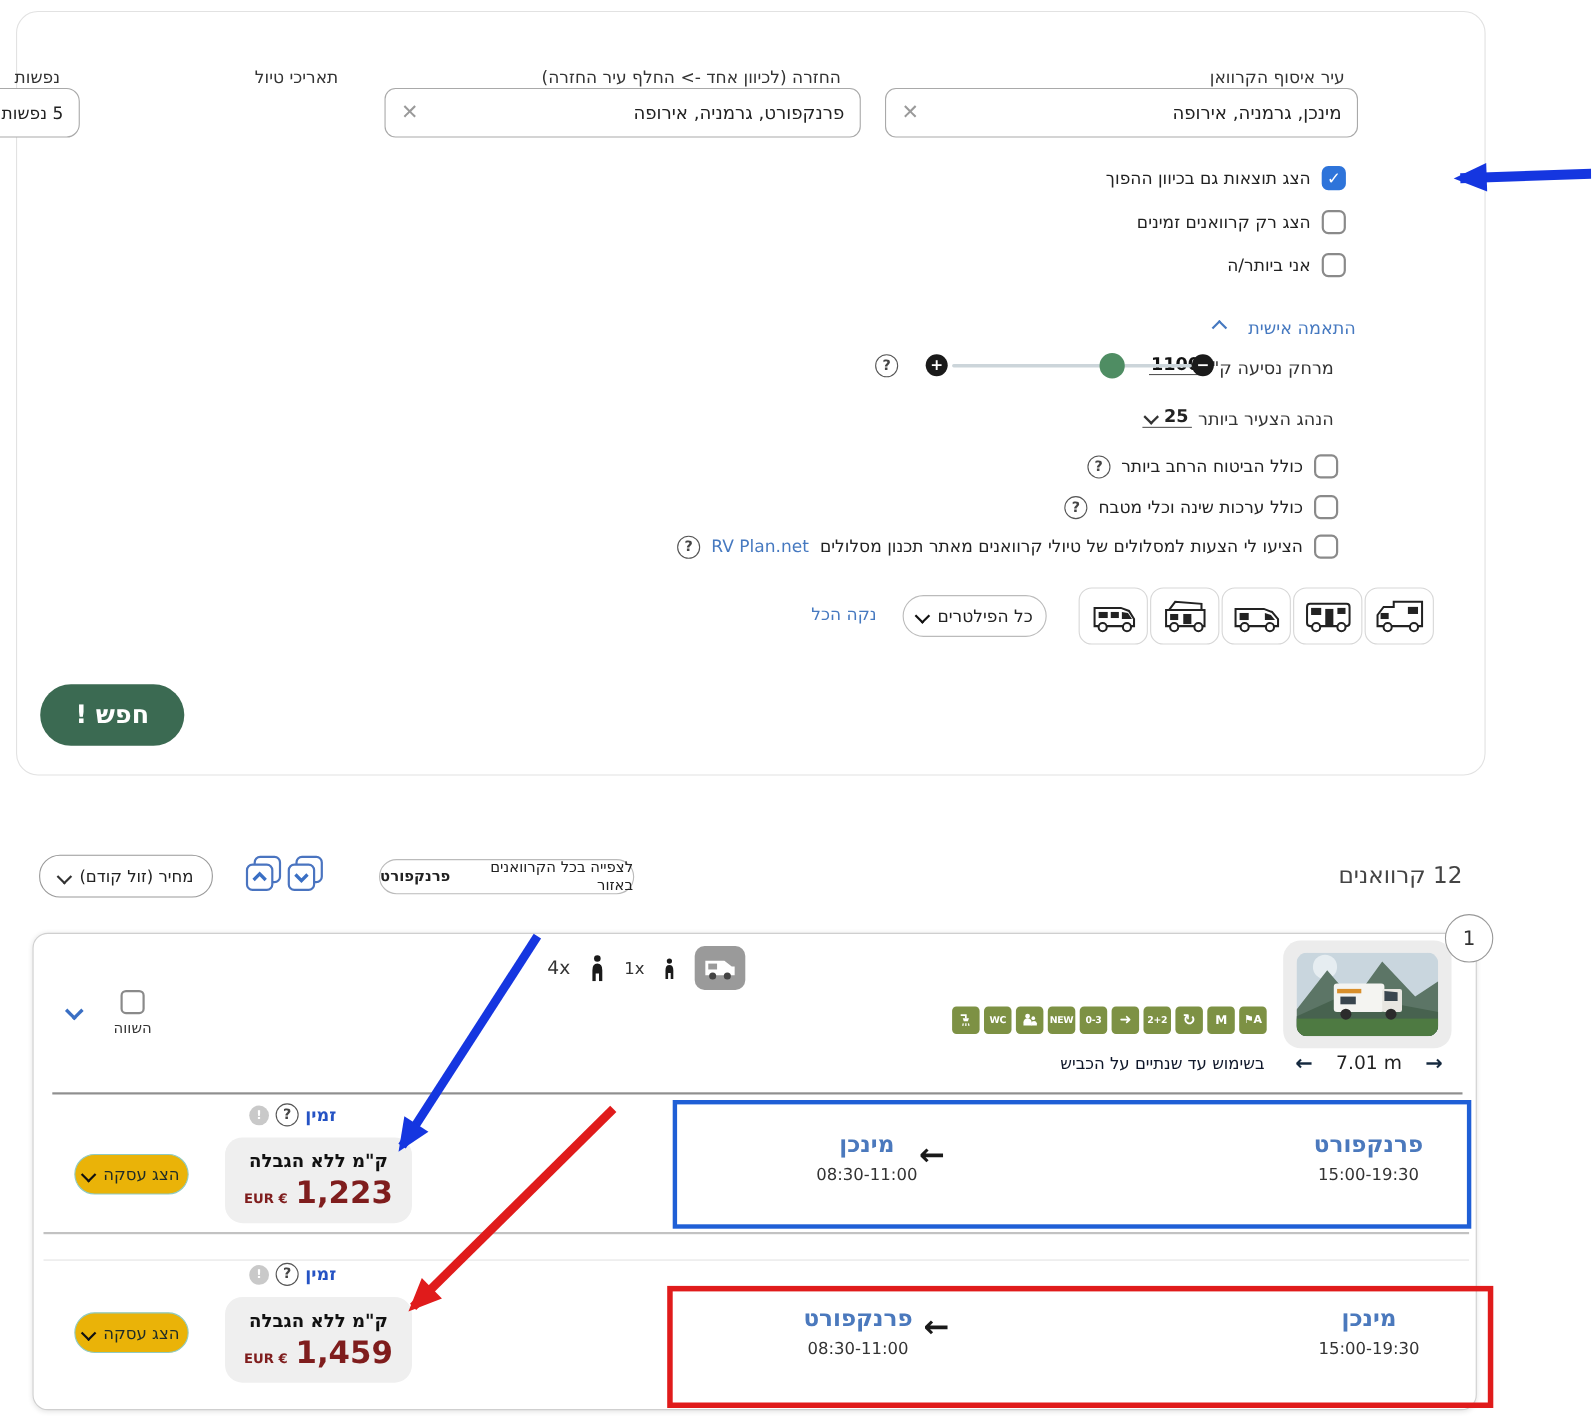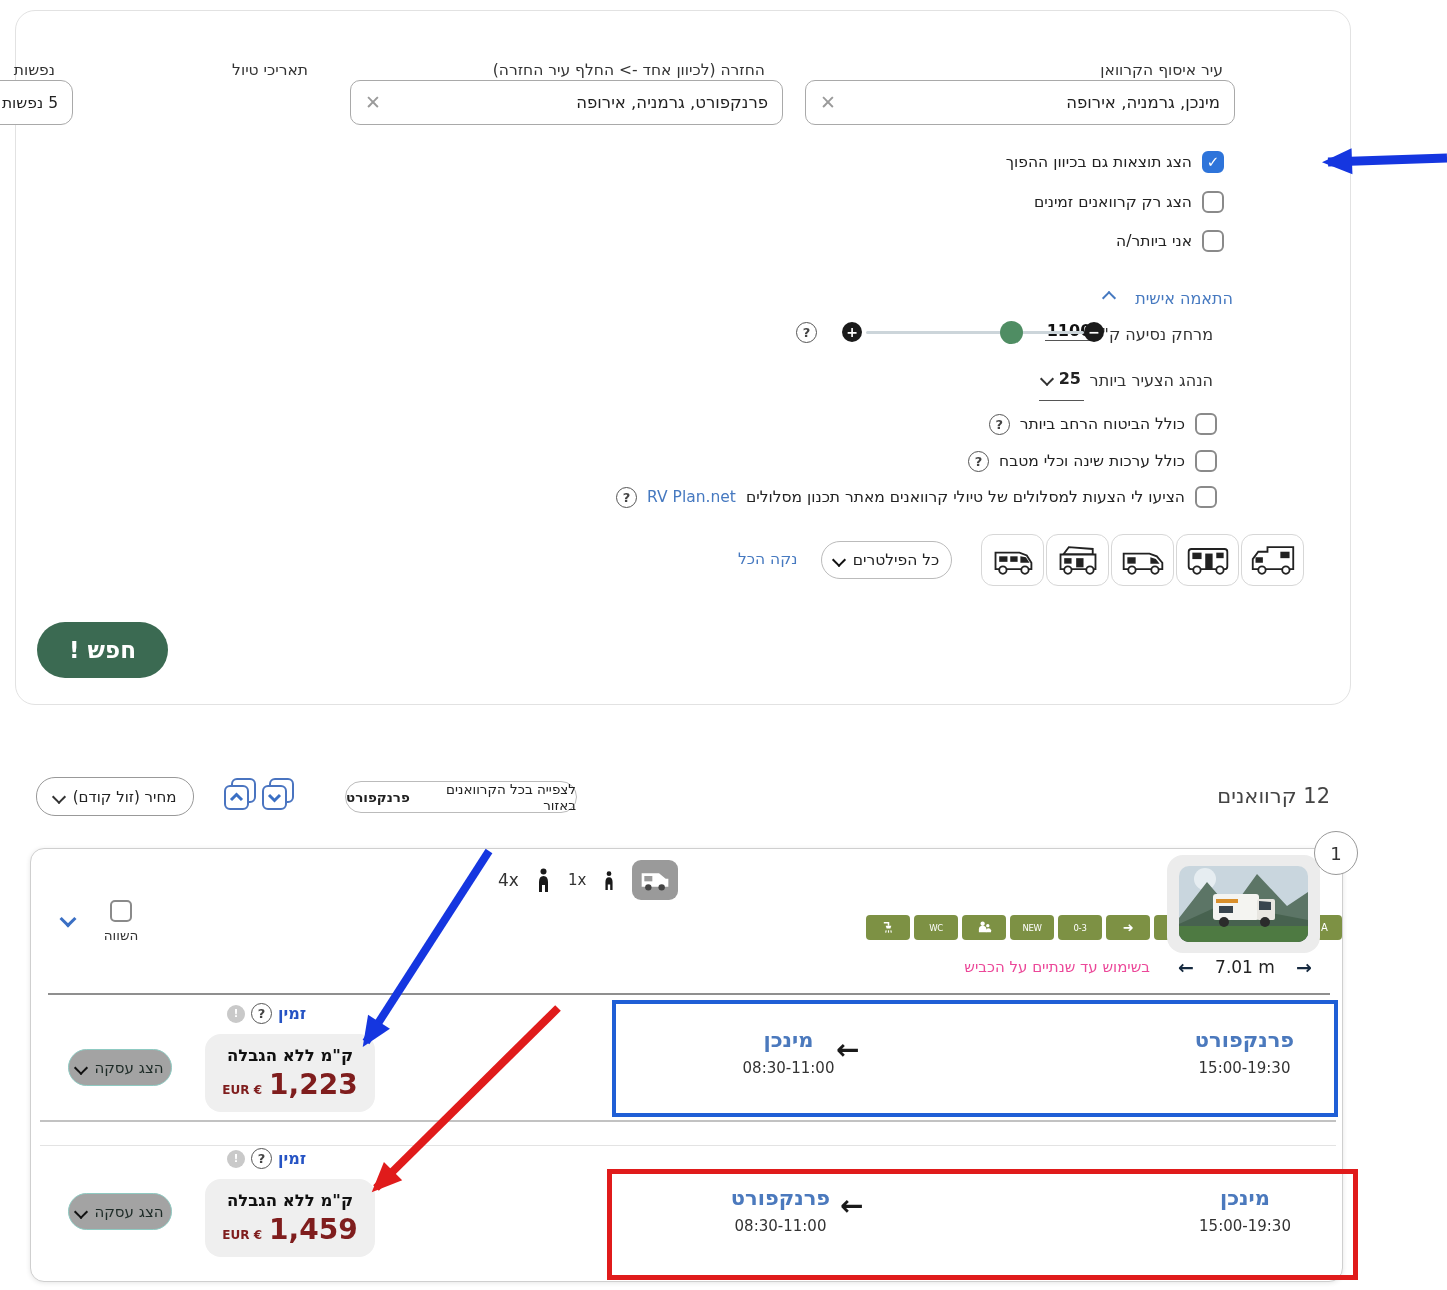--- a/index.html
+++ b/index.html
@@ -26,34 +26,34 @@
   .chev{display:inline-block;width:8px;height:8px;border-left:2.4px solid currentColor;border-bottom:2.4px solid currentColor;flex:none}
   .chev.down{transform:rotate(-45deg)}
   .chev.up{transform:rotate(135deg)}
   .pill{border:1px solid #bbb;border-radius:19px;background:#fff;display:flex;align-items:center;
         justify-content:center;gap:9px;cursor:pointer}
   .link{color:#4679c0;cursor:pointer;white-space:nowrap}
   .ctype{border:1px solid #d7d7d7;border-radius:12px;background:#fff;display:flex;align-items:center;justify-content:center;cursor:pointer}
   .searchbtn{background:#3b6a52;color:#fff;border-radius:28px;font-size:23px;font-weight:bold;
              display:flex;align-items:center;justify-content:center;cursor:pointer}
   .card{background:#fff;border:1px solid #cfcfcf;border-radius:14px;box-shadow:0 1px 5px rgba(0,0,0,.10)}
-  .amen{width:44px;height:25px;border-radius:4px;background:#7d9144;color:#fff;display:flex;align-items:center;
-        justify-content:center;font-size:8.5px;font-weight:normal;flex:none;letter-spacing:-.3px}
+  .amen{width:25px;height:25px;border-radius:4px;background:#7d9144;color:#fff;display:flex;align-items:center;
+        justify-content:center;font-size:8.5px;font-weight:bold;flex:none;letter-spacing:-.3px}
   .citycol{text-align:center}
   .city{font-size:21px;font-weight:bold;color:#4b79bd;white-space:nowrap}
   .time{font-size:15px;color:#333;margin-top:7px;direction:ltr}
   .routearrow{font-size:28px;font-weight:bold;color:#1a1a1a;line-height:1}
   .pricebox{background:#efefef;border-radius:16px;display:flex;flex-direction:column;align-items:center;
             justify-content:center;gap:3px}
   .km{font-size:16.5px;font-weight:bold;color:#111;white-space:nowrap}
   .pricerow{direction:ltr;display:flex;align-items:baseline;gap:7px;color:#7f1d1d;font-weight:bold}
   .cur{font-size:12px}
   .val{font-size:28px}
   .status{color:#2553c4;font-weight:bold;font-size:16px;white-space:nowrap}
-  .deal{background:#a3a3a3;border:1px solid #8fcac2;border-radius:19px;display:flex;align-items:center;
+  .deal{background:#eab308;border:1px solid #8fcac2;border-radius:19px;display:flex;align-items:center;
         justify-content:center;gap:8px;font-size:15px;color:#1d2b27;cursor:pointer}
   .sliderdot{width:20px;height:20px;border-radius:50%;background:#1a1a1a;color:#fff;font-size:14px;font-weight:bold;
              display:flex;align-items:center;justify-content:center;line-height:1;cursor:pointer}
   .uval{font-weight:bold;font-size:16px;color:#111;border-bottom:1.6px solid #555;text-align:center}
   .divider{background:#8f8f8f}
   .routebox{position:absolute;background:transparent}
 </style>
 </head>
 <body>
 
@@ -99,21 +99,21 @@
   <div class="abs uval" style="top:310px;right:257px;width:48px">1100</div>
   <div class="abs" style="left:780px;top:308px;width:310px;height:28px;direction:ltr">
     <span class="abs help" style="left:0;top:3px">?</span>
     <span class="abs sliderdot" style="left:46px;top:3px">+</span>
     <div class="abs" style="left:70px;top:12px;width:218px;height:3px;background:#ccd5da;border-radius:2px"></div>
     <div class="abs" style="left:204px;top:2px;width:23px;height:23px;border-radius:50%;background:#4f8d63"></div>
     <span class="abs sliderdot" style="left:288px;top:3px">−</span>
   </div>
 
   <div class="abs lbl" style="top:360px;right:137px;font-size:16px">הנהג הצעיר ביותר</div>
-  <div class="abs" style="top:358px;right:266px;display:flex;align-items:center;gap:7px;border-bottom:1.6px solid #555;padding:0 3px 12px 3px">
+  <div class="abs" style="top:358px;right:266px;display:flex;align-items:center;gap:7px;border-bottom:1.6px solid #555;padding:0 3px 0 3px">
     <span style="font-weight:bold;font-size:16px">25</span>
     <span class="chev down" style="color:#333"></span>
   </div>
 
   <div class="abs cbrow" style="top:402px;right:133px">
     <span class="cb"></span>
     <span class="cblbl">כולל הביטוח הרחב ביותר</span>
     <span class="help">?</span>
   </div>
   <div class="abs cbrow" style="top:439px;right:133px">
@@ -265,21 +265,21 @@
   </span>
   <span class="amen">NEW</span>
   <span class="amen">0-3</span>
   <span class="amen" style="font-size:13px">➜</span>
   <span class="amen">2+2</span>
   <span class="amen" style="font-size:14px">↻</span>
   <span class="amen" style="font-size:11px">M</span>
   <span class="amen" style="font-size:10px">⚑A</span>
 </div>
 
-<div class="abs" style="top:958px;right:297px;font-size:15px;color:#ec4899">בשימוש עד שנתיים על הכביש</div>
+<div class="abs" style="top:958px;right:297px;font-size:15px;color:#0f172a">בשימוש עד שנתיים על הכביש</div>
 
 <div class="abs" style="left:1167px;top:855px;width:153px;height:98px;background:#ececec;border-radius:16px">
   <div class="abs" style="left:12px;top:11px;width:129px;height:76px;border-radius:10px;overflow:hidden;cursor:pointer">
     <svg width="129" height="76" viewBox="0 0 129 76" preserveAspectRatio="none">
       <rect width="129" height="76" fill="#c9d6de"></rect>
       <circle cx="26" cy="13" r="11" fill="#e9eff3" opacity="0.9"></circle>
       <path d="M0 52 L28 16 L52 44 L78 8 L108 40 L129 26 V76 H0 Z" fill="#5c7566"></path>
       <path d="M0 58 L44 38 L129 54 V76 H0 Z" fill="#47624f"></path>
       <rect y="60" width="129" height="16" fill="#4e7a42"></rect>
       <rect x="34" y="28" width="46" height="26" rx="3" fill="#f4f4f1"></rect>

